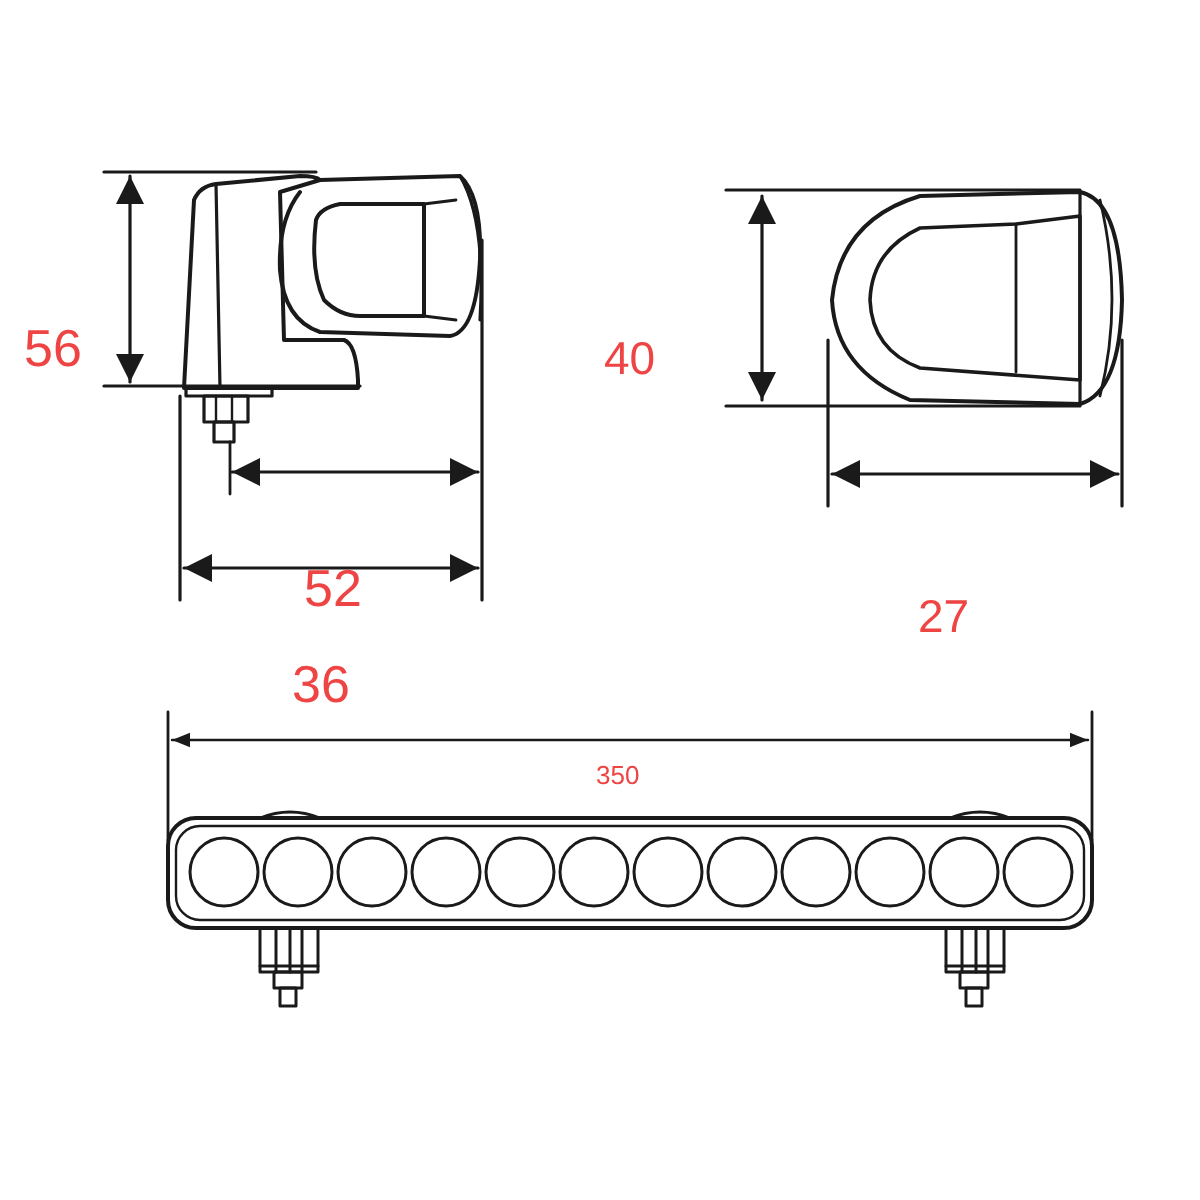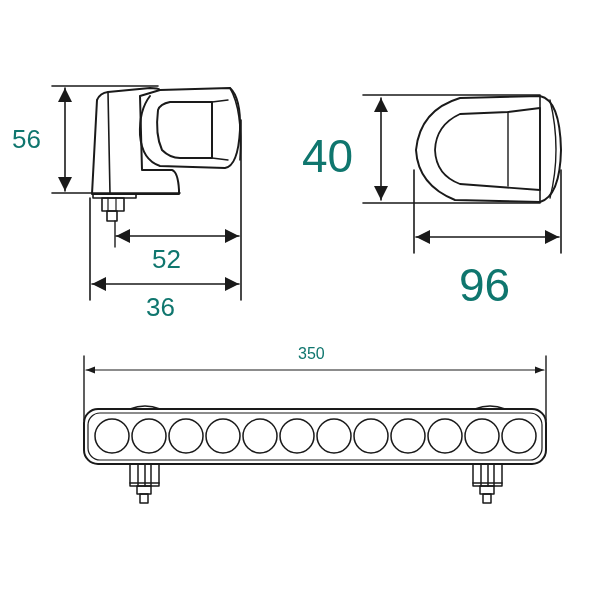--- a/index.html
+++ b/index.html
@@ -1,21 +1,21 @@
 <!DOCTYPE html>
 <html><head>
 <meta charset="utf-8">
 <style>
   html,body{margin:0;padding:0;background:#ffffff;}
   body{width:600px;height:600px;position:relative;overflow:hidden;font-family:"Liberation Sans",sans-serif;}
   svg{position:absolute;left:0;top:0;}
-  .lbl{position:absolute;color:#0f766e;line-height:1;white-space:nowrap;}
-  .big{font-size:46px;}
+  .lbl{position:absolute;color:#ef4444;line-height:1;white-space:nowrap;margin-top:35px;}
+  .big{font-size:23px;}
   .mid{font-size:26px;}
-  .sm{font-size:16px;}
+  .sm{font-size:13px;}
 </style>
 </head>
 <body>
 
 <svg width="600" height="600" viewBox="0 0 600 600" fill="none" stroke="#1a1a1a" stroke-width="2" stroke-linejoin="round" stroke-linecap="round">
   <defs>
     <marker id="arr" viewBox="0 0 10 10" refX="10" refY="5" markerWidth="9" markerHeight="9" orient="auto-start-reverse" markerUnits="userSpaceOnUse">
       <path d="M0,1 L10,5 L0,9 z" fill="#1a1a1a" stroke="none"></path>
     </marker>
     <marker id="arrL" viewBox="0 0 10 10" refX="10" refY="5" markerWidth="22" markerHeight="14" orient="auto-start-reverse" markerUnits="userSpaceOnUse">
@@ -117,15 +117,15 @@
       <rect x="483" y="494" width="8" height="9"></rect>
     </g>
   </g>
 </svg>
 
 <div class="lbl mid" style="left:12px;top:126px;">56</div>
 <div class="lbl mid" style="left:152px;top:246px;">52</div>
 <div class="lbl mid" style="left:146px;top:294px;">36</div>
 
 <div class="lbl big" style="left:302px;top:133px;">40</div>
-<div class="lbl big" style="left:459px;top:262px;">96</div>
+<div class="lbl big" style="left:459px;top:262px;">27</div>
 
 <div class="lbl sm" style="left:298px;top:346px;">350</div>
 
 </body></html>

